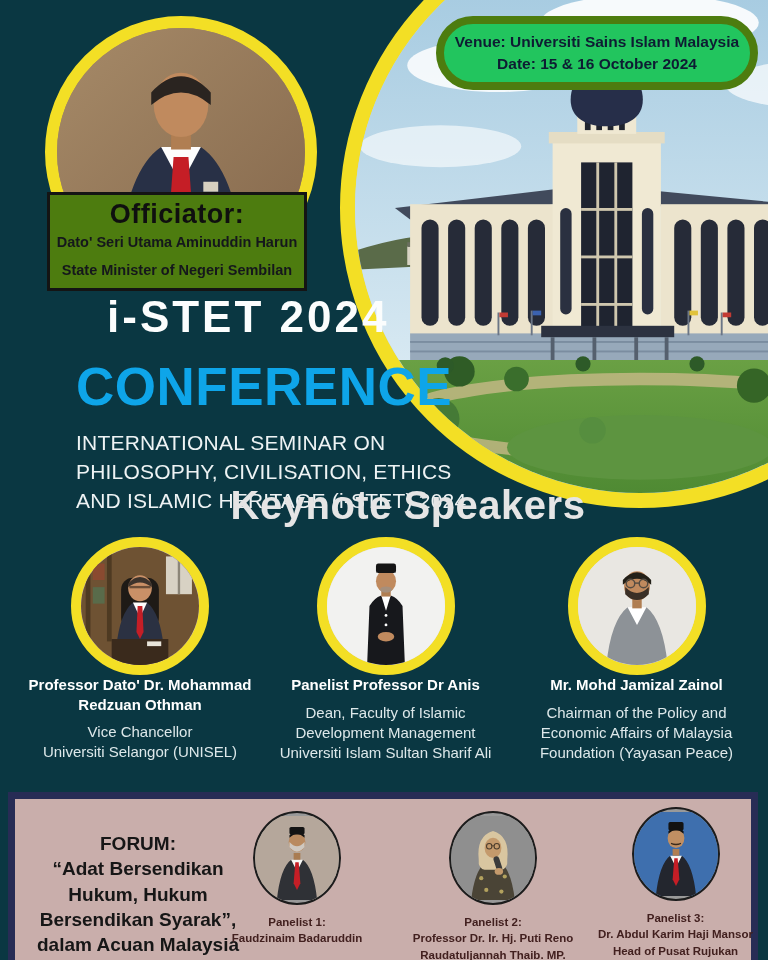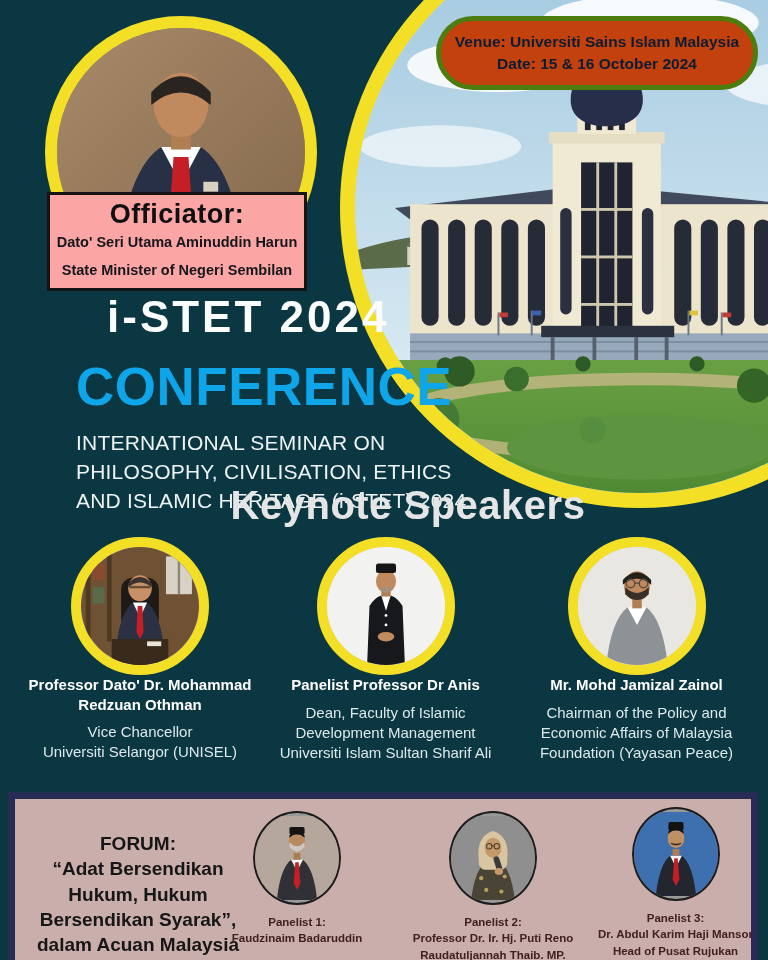--- a/index.html
+++ b/index.html
@@ -13,37 +13,37 @@
   .building-circle {
     position:absolute; left:340px; top:-92px; width:600px; height:600px;
     border-radius:50%; border:15px solid #f3df25; box-sizing:border-box;
     overflow:hidden; background:#bcd4e4; z-index:1;
   }
   .building-circle svg { display:block; width:100%; height:100%; }
 
   
   .venue-badge {
     position:absolute; left:436px; top:16px; width:322px; height:74px;
-    background:#c2410c; border:5px solid #4d7c0f; border-radius:40px;
+    background:#22c55e; border:8px solid #4d7c0f; border-radius:40px;
     box-sizing:border-box; z-index:5;
     display:flex; flex-direction:column; justify-content:center; align-items:center;
     text-align:center;
   }
   .venue-badge .line { font-size:15.5px; font-weight:bold; color:#0e1c33; line-height:1.4; }
 
   
   .officiator-circle {
     position:absolute; left:45px; top:16px; width:272px; height:272px;
     border-radius:50%; border:12px solid #f3df25; box-sizing:border-box;
     overflow:hidden; z-index:2; background:#9b8266;
   }
   .officiator-circle svg { display:block; width:100%; height:100%; }
   .officiator-box {
     position:absolute; left:47px; top:192px; width:260px;
-    background:#fca5a5; border:3px solid #141414; box-sizing:border-box;
+    background:#4d7c0f; border:3px solid #141414; box-sizing:border-box;
     z-index:4; text-align:center; padding:4px 2px 10px;
   }
   .off-heading { font-size:27px; font-weight:bold; color:#0f0f0f; letter-spacing:0.5px; }
   .off-name    { font-size:14.5px; font-weight:bold; color:#15171c; margin-top:4px; }
   .off-title   { font-size:14.5px; font-weight:bold; color:#15171c; margin-top:12px; }
 
   
   .title-block { position:absolute; left:76px; top:292px; z-index:2; }
   .title-line1 { font-size:44px; color:#fbfdfd; font-weight:bold; letter-spacing:3px;margin-left:31px; }
   .title-line2 { font-size:53px; color:#0ea5e9; font-weight:bold; letter-spacing:0.5px; margin-top:14px; }

